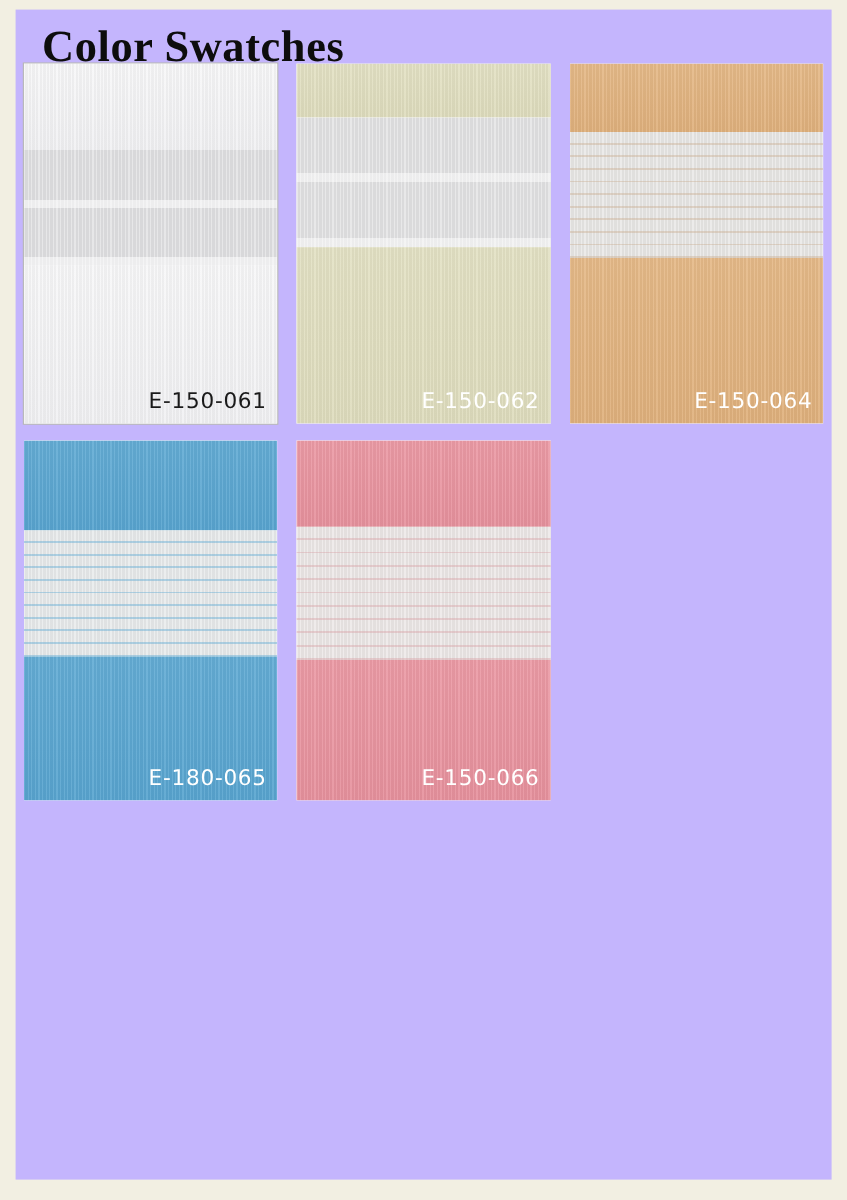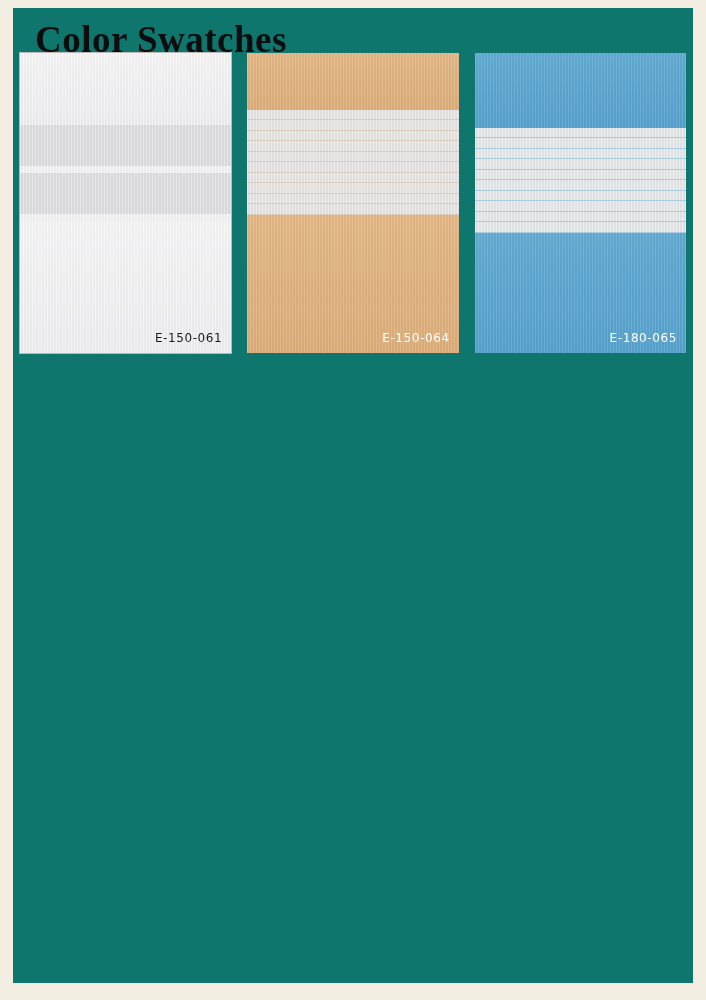--- a/index.html
+++ b/index.html
@@ -124,51 +124,64 @@
     );
     pointer-events: none;
   }
 
   
   .code {
     position: absolute;
     right: 9px;
     bottom: 8px;
     font-family: "DejaVu Sans", "Liberation Sans", sans-serif;
-    font-size: 12px;
+    font-size: 18px;
     letter-spacing: 0.6px;
     white-space: nowrap;
     z-index: 3;
   }
   .code.light { color: #ffffff; }
   .code.dark  { color: #1a1a1a; }
 </style>
 </head>
 <body>
 
 <div id="page" style="background: rgb(242, 239, 226);">
-  <div id="panel" style="background: #0f766e;">
+  <div id="panel" style="background: #c4b5fd;">
 
     <h1 id="title" style="color: rgb(13, 13, 13);">Color Swatches</h1>
 
     <div id="grid" style="grid-template-columns: repeat(3, 1fr); grid-template-rows: repeat(3, 1fr);">
         <div class="swatch bordered">
           <div class="band-top" style="height: 24%; background: linear-gradient(rgb(247, 247, 248) 0%, rgb(241, 241, 243) 100%);">
             <div class="weave"></div>
           </div>
           <div class="band-mid" style="top: 24%; height: 32%; background: rgb(220, 220, 222);">
             <div class="slats-weave"></div>
             <div class="slats" style="background: repeating-linear-gradient(rgba(0, 0, 0, 0) 0%, rgba(0, 0, 0, 0) 43%, rgba(255, 255, 255, 0.55) 43%, rgba(255, 255, 255, 0.55) 50%);"></div>
           </div>
           <div class="band-bottom" style="height: 44%; background: linear-gradient(rgb(247, 247, 248) 0%, rgb(241, 241, 243) 100%);">
             <div class="weave"></div>
           </div>
           <span class="code dark">E-150-061</span>
         </div>
         <div class="swatch">
+          <div class="band-top" style="height: 15%; background: linear-gradient(rgb(227, 225, 196) 0%, rgb(222, 220, 189) 100%);">
+            <div class="weave"></div>
+          </div>
+          <div class="band-mid" style="top: 15%; height: 36%; background: rgb(222, 222, 223);">
+            <div class="slats-weave"></div>
+            <div class="slats" style="background: repeating-linear-gradient(rgba(0, 0, 0, 0) 0%, rgba(0, 0, 0, 0) 43%, rgba(255, 255, 255, 0.5) 43%, rgba(255, 255, 255, 0.5) 50%);"></div>
+          </div>
+          <div class="band-bottom" style="height: 49%; background: linear-gradient(rgb(227, 225, 196) 0%, rgb(222, 220, 189) 100%);">
+            <div class="weave"></div>
+          </div>
+          <span class="code light">E-150-062</span>
+        </div>
+        <div class="swatch">
           <div class="band-top" style="height: 19%; background: linear-gradient(rgb(229, 185, 136) 0%, rgb(223, 176, 124) 100%);">
             <div class="weave"></div>
           </div>
           <div class="band-mid" style="top: 19%; height: 35%; background: rgb(228, 227, 225);">
             <div class="slats-weave"></div>
             <div class="slats" style="background: repeating-linear-gradient(rgba(0, 0, 0, 0) 0%, rgba(0, 0, 0, 0) 8.6%, rgba(200, 170, 140, 0.4) 8.6%, rgba(200, 170, 140, 0.4) 10%);"></div>
           </div>
           <div class="band-bottom" style="height: 46%; background: linear-gradient(rgb(229, 185, 136) 0%, rgb(223, 176, 124) 100%);">
             <div class="weave"></div>
           </div>
@@ -179,17 +192,30 @@
             <div class="weave"></div>
           </div>
           <div class="band-mid" style="top: 25%; height: 35%; background: rgb(227, 230, 231);">
             <div class="slats-weave"></div>
             <div class="slats" style="background: repeating-linear-gradient(rgba(0, 0, 0, 0) 0%, rgba(0, 0, 0, 0) 8.6%, rgba(99, 172, 212, 0.45) 8.6%, rgba(99, 172, 212, 0.45) 10%);"></div>
           </div>
           <div class="band-bottom" style="height: 40%; background: linear-gradient(rgb(99, 172, 212) 0%, rgb(88, 164, 207) 100%);">
             <div class="weave"></div>
           </div>
           <span class="code light">E-180-065</span>
+        </div>
+        <div class="swatch">
+          <div class="band-top" style="height: 24%; background: linear-gradient(rgb(235, 154, 165) 0%, rgb(230, 145, 157) 100%);">
+            <div class="weave"></div>
+          </div>
+          <div class="band-mid" style="top: 24%; height: 37%; background: rgb(232, 227, 226);">
+            <div class="slats-weave"></div>
+            <div class="slats" style="background: repeating-linear-gradient(rgba(0, 0, 0, 0) 0%, rgba(0, 0, 0, 0) 8.6%, rgba(216, 160, 165, 0.42) 8.6%, rgba(216, 160, 165, 0.42) 10%);"></div>
+          </div>
+          <div class="band-bottom" style="height: 39%; background: linear-gradient(rgb(235, 154, 165) 0%, rgb(230, 145, 157) 100%);">
+            <div class="weave"></div>
+          </div>
+          <span class="code light">E-150-066</span>
         </div>
       </div>
 
   </div>
 </div>
 
 </body></html>

